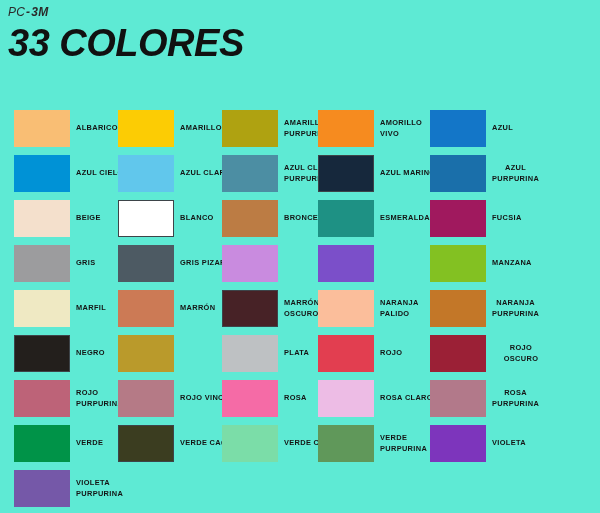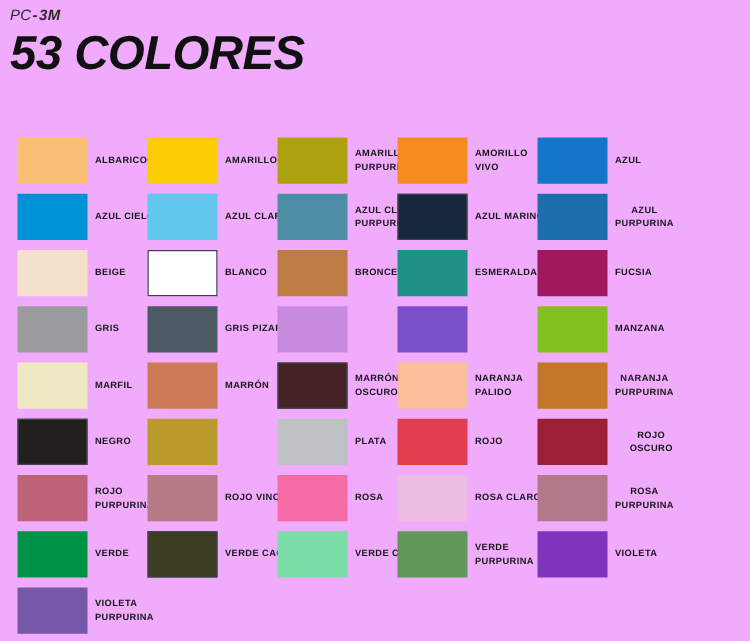--- a/index.html
+++ b/index.html
@@ -13,21 +13,21 @@
     font-family: "Liberation Sans", sans-serif;
     color: #1a1a1a;
     overflow: hidden;
     position: relative;
   }
 
   #page {
     position: relative;
     width: 600px;
     height: 513px;
-    background: #f0abfc;
+    background: #5eead4;
   }
 
   
   .header {
     position: absolute;
     left: 8px;
     top: 4px;
     width: 560px;
   }
   .brand {
@@ -114,21 +114,21 @@
 </style>
 </head>
 <body>
 
 <div id="page">
 
   <div class="header">
     <div class="brand">
       <span class="brand-pc">PC</span><span class="brand-sep">-</span><span class="brand-3m">3M</span>
     </div>
-    <div class="title">53 COLORES</div>
+    <div class="title">33 COLORES</div>
   </div>
 
   <div class="grid">
       <div class="row">
         <div class="cell c0">
           <div class="swatch" style="background: rgb(249, 190, 116);"></div>
           <div class="label">ALBARICOQUE</div>
         </div>
         <div class="cell c1">
           <div class="swatch" style="background: rgb(252, 204, 4);"></div>

